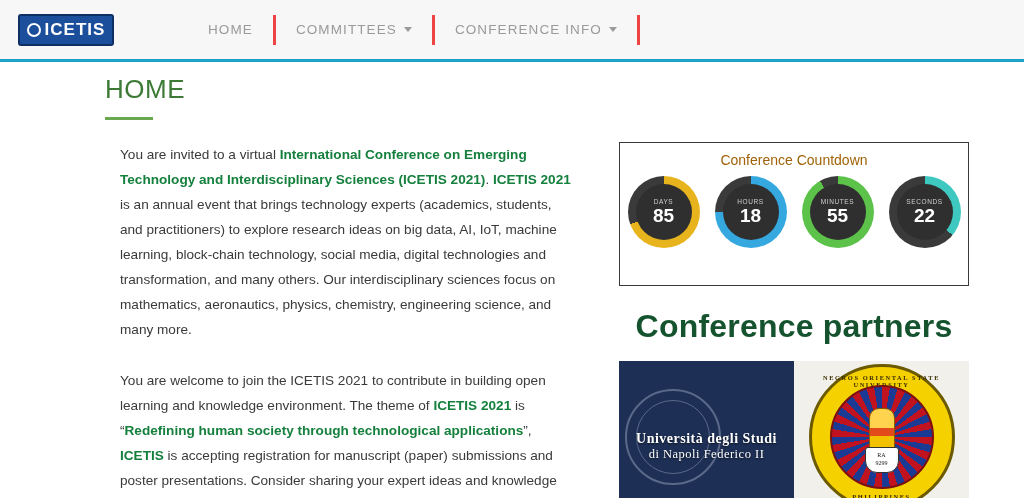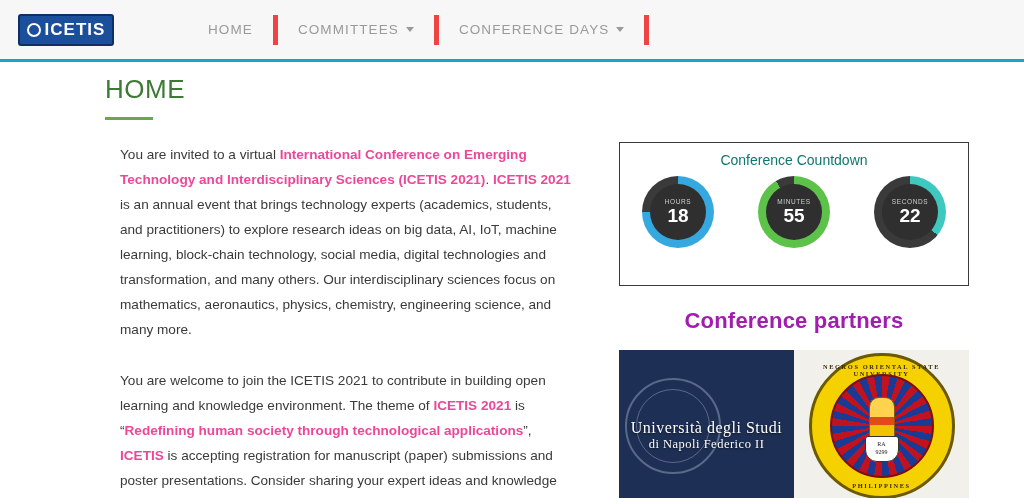--- a/index.html
+++ b/index.html
@@ -53,21 +53,21 @@
   .nav-item {
     position: relative;
     color: #9a9a9a;
     font-size: 13.5px;
     letter-spacing: 1.1px;
     padding: 0 20px;
     height: 30px;
     line-height: 30px;
     display: flex;
     align-items: center;
-    border-left: 5px solid #ef4444;
+    border-left: 3px solid #ef4444;
     white-space: nowrap;
     cursor: pointer;
   }
   .nav-item:first-child { border-left: none; }
   .caret {
     display: inline-block;
     margin-left: 7px;
     width: 0; height: 0;
     border-left: 4px solid transparent;
     border-right: 4px solid transparent;
@@ -98,39 +98,39 @@
     padding: 22px 0 0 0;
   }
   #left-col {
     width: 455px;
     margin-left: 120px;
     color: #3a3a3a;
     font-size: 13.6px;
     line-height: 25px;
   }
   #left-col p { margin: 0 0 26px 0; }
-  #left-col b { font-weight: bold; color: #ec4899; }
+  #left-col b { font-weight: bold; color: #15803d; }
 
   #right-col {
     margin-left: 44px;
     width: 350px;
   }
 
   
   #countdown-box {
     width: 350px;
     height: 144px;
     border: 1px solid #3a3a3a;
     background: #ffffff;
     padding-top: 9px;
   }
   #countdown-title {
     text-align: center;
     font-size: 14px;
-    color: #0f766e;
+    color: #a16207;
   }
   #rings {
     display: flex;
     justify-content: space-around;
     align-items: center;
     margin-top: 8px;
   }
   .ring {
     width: 72px; height: 72px;
     border-radius: 50%;
@@ -161,22 +161,22 @@
   .ring-value {
     font-size: 19px;
     color: #ffffff;
     font-weight: bold;
     line-height: 20px;
   }
 
   
   #partners-heading {
     text-align: center;
-    color: #a21caf;
-    font-size: 22px;
+    color: #14532d;
+    font-size: 32px;
     font-weight: bold;
     margin: 22px 0 16px 0;
     letter-spacing: 0.2px;
   }
   #partners-row {
     display: flex;
     width: 350px;
     height: 152px;
   }
   .partner {
@@ -209,21 +209,21 @@
   }
   .unina-text {
     position: relative;
     z-index: 3;
     color: #ffffff;
     font-family: "Liberation Serif", serif;
     text-align: center;
     letter-spacing: 0.5px;
     text-shadow: 0 1px 2px rgba(0,0,0,.6);
   }
-  #unina-l1 { font-size: 16px; margin-top: 18px; }
+  #unina-l1 { font-size: 14px; margin-top: 18px; font-weight: bold; }
   #unina-l2 { font-size: 12.5px; }
 
   #partner-noru {
     background: #f2f0ea;
     display: flex;
     align-items: center;
     justify-content: center;
   }
   #noru-seal {
     width: 146px; height: 146px;
@@ -295,21 +295,21 @@
 
   <nav id="main-nav">
     <div class="nav-item">
       <span>HOME</span>
     </div>
     <div class="nav-item">
       <span>COMMITTEES</span>
       <i class="caret"></i>
     </div>
     <div class="nav-item">
-      <span>CONFERENCE DAYS</span>
+      <span>CONFERENCE INFO</span>
       <i class="caret"></i>
     </div>
     <div class="nav-item">
       
     </div>
   </nav>
 </div>
 
 <div id="page-title-wrap">
   <h1 id="page-title">HOME</h1>
@@ -326,20 +326,26 @@
       <span>You are welcome to join the ICETIS 2021 to contribute in building open learning and knowledge environment. The theme of </span><b>ICETIS 2021</b><span> is “</span><b>Redefining human society through technological applications</b><span>”, </span><b>ICETIS</b><span> is accepting registration for manuscript (paper) submissions and poster presentations. Consider sharing your expert ideas and knowledge with an international audience, fellow researchers, scholars, peers, and scientists at the </span>
     </p>
   </div>
 
   <div id="right-col">
 
     <div id="countdown-box">
       <div id="countdown-title">Conference Countdown</div>
       <div id="rings">
 
+        <div class="ring" style="background: conic-gradient(#e8b41e 0deg 250deg, #3a3a3a 250deg 360deg);">
+          <div class="ring-inner">
+            <div class="ring-label">DAYS</div>
+            <div class="ring-value">85</div>
+          </div>
+        </div>
 
         <div class="ring" style="background: conic-gradient(#35a8e0 0deg 270deg, #3a3a3a 270deg 360deg); justify-content: center;">
           <div class="ring-inner">
             <div class="ring-label">HOURS</div>
             <div class="ring-value">18</div>
           </div>
         </div>
 
         <div class="ring" style="background: conic-gradient(#5cc24a 0deg 330deg, #3a3a3a 330deg 360deg);">
           <div class="ring-inner">

